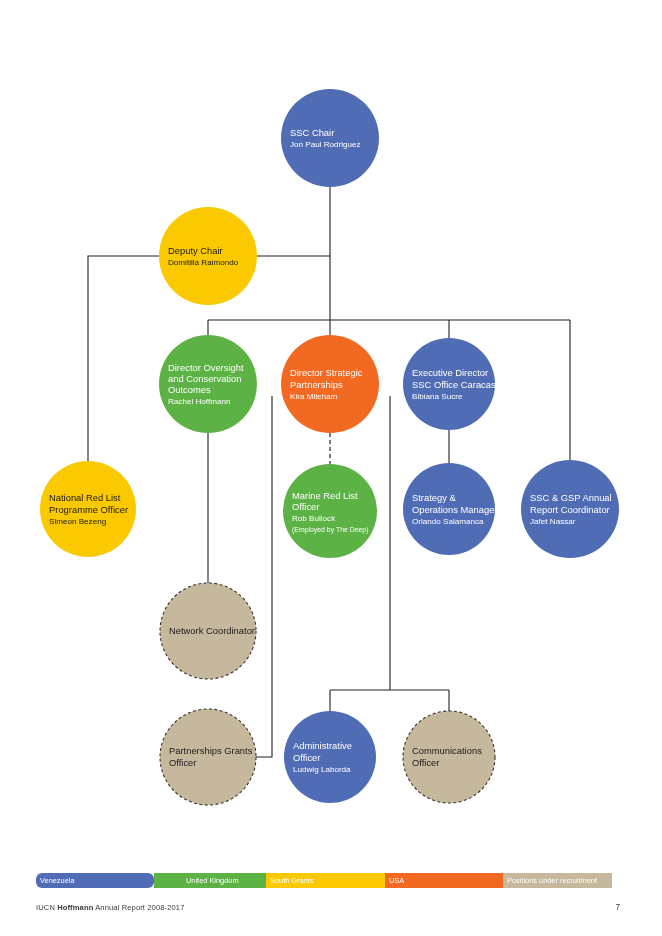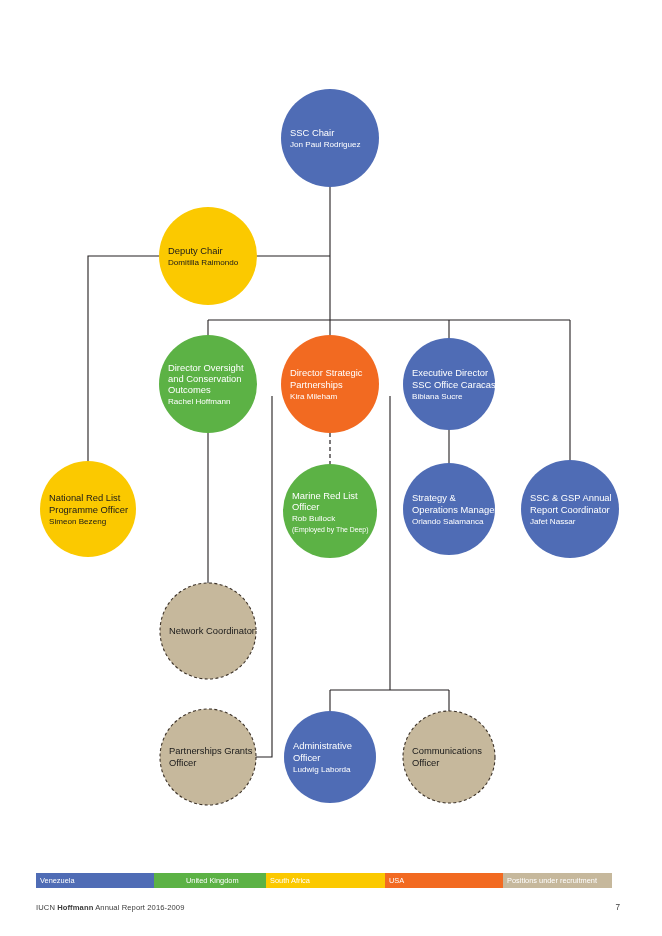--- a/index.html
+++ b/index.html
@@ -212,35 +212,35 @@
         <g class="dark">
           <circle cx="449" cy="757" r="46" fill="#c6b89c" class="node-circle vacant"></circle>
           <text x="412" y="754.4" class="node-title">Communications</text>
           <text x="412" y="765.6" class="node-title">Officer</text>
         </g>
       </g>
   </svg>
 </div>
 
 <div id="legend">
-    <div class="legend-seg" style="background: rgb(79, 108, 181); width: 118px;">
+    <div class="legend-seg" style="background: rgb(79, 108, 181); width: 118px; border-radius: 6px;">
       <span class="legend-label">Venezuela</span>
     </div>
     <div class="legend-seg" style="background: rgb(92, 178, 69); width: 112px; padding-left: 32px;">
       <span class="legend-label">United Kingdom</span>
     </div>
     <div class="legend-seg" style="background: rgb(251, 201, 0); width: 119px;">
-      <span class="legend-label">South Africa</span>
+      <span class="legend-label">South Grants</span>
     </div>
     <div class="legend-seg" style="background: rgb(242, 106, 33); width: 118px;">
       <span class="legend-label">USA</span>
     </div>
     <div class="legend-seg" style="background: rgb(198, 184, 156); width: 109px;">
       <span class="legend-label">Positions under recruitment</span>
     </div>
   </div>
 
 <div id="footer">
   <div id="footer-text">
-    <span>IUCN </span><b>Hoffmann</b><span> Annual Report 2016-2009</span>
+    <span>IUCN </span><b>Hoffmann</b><span> Annual Report 2008-2017</span>
   </div>
   <div id="page-number">7</div>
 </div>
 
 </body></html>

